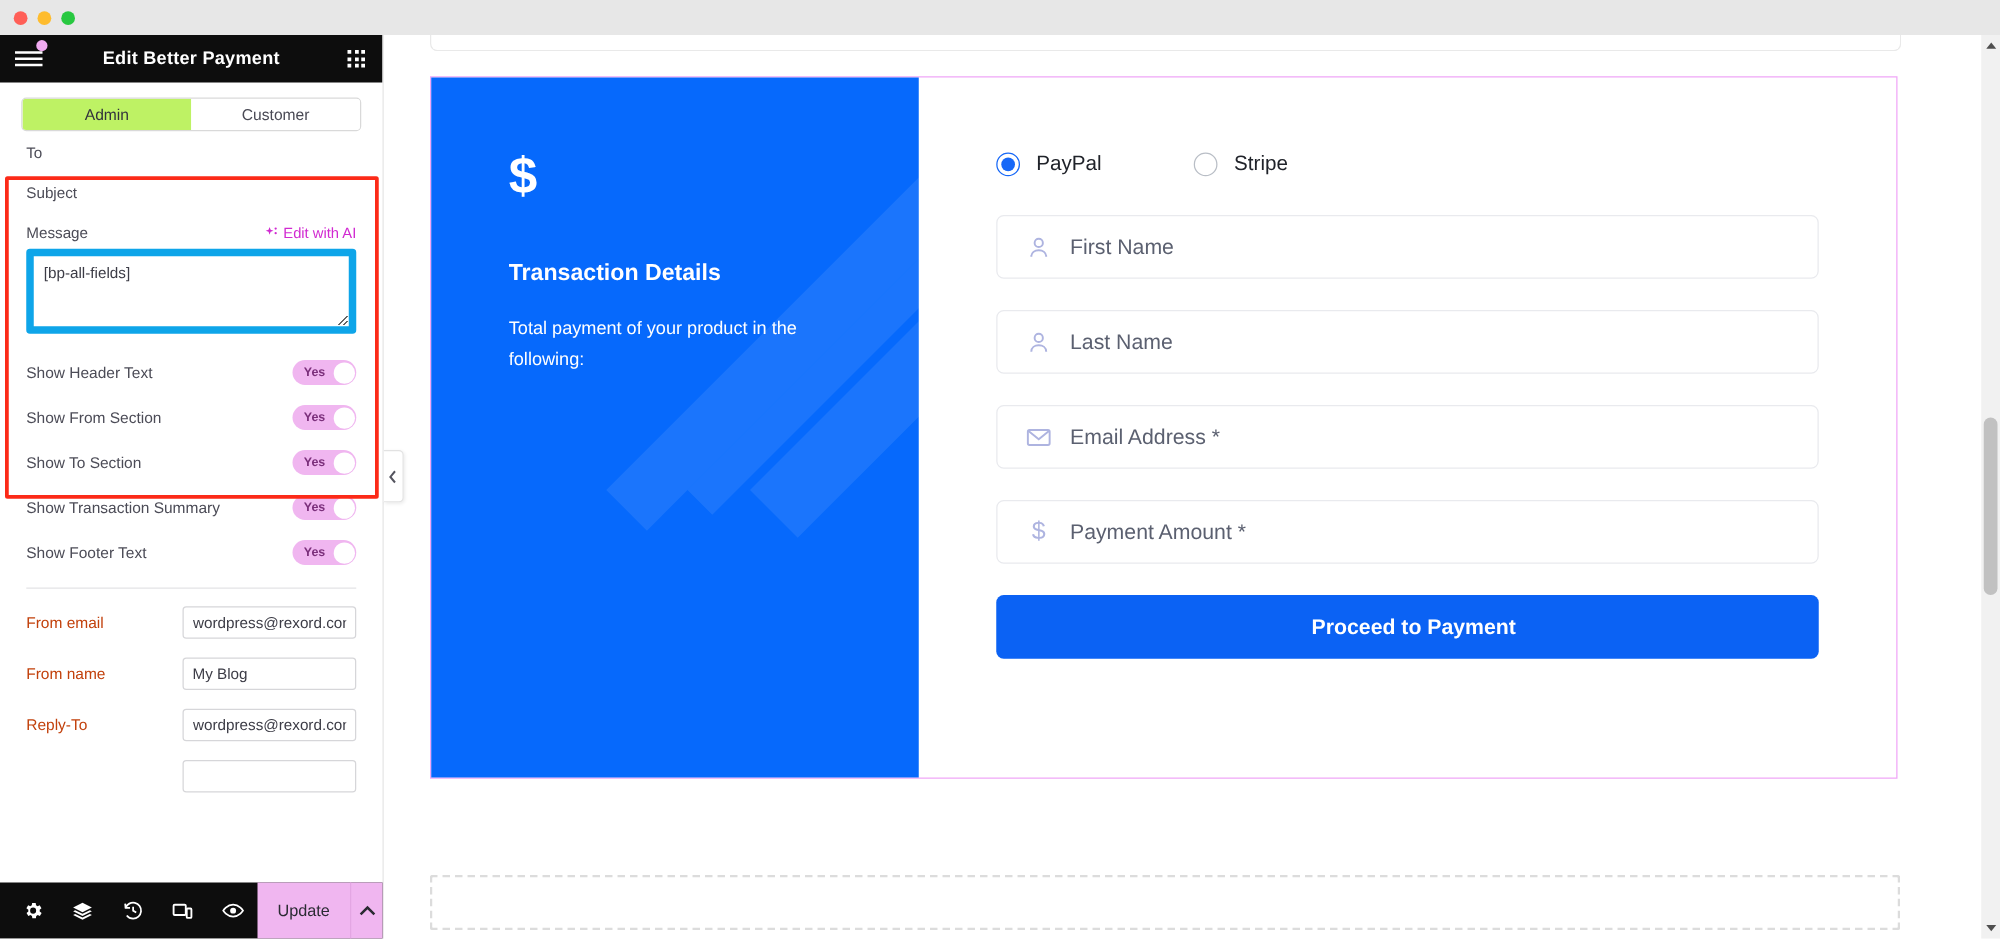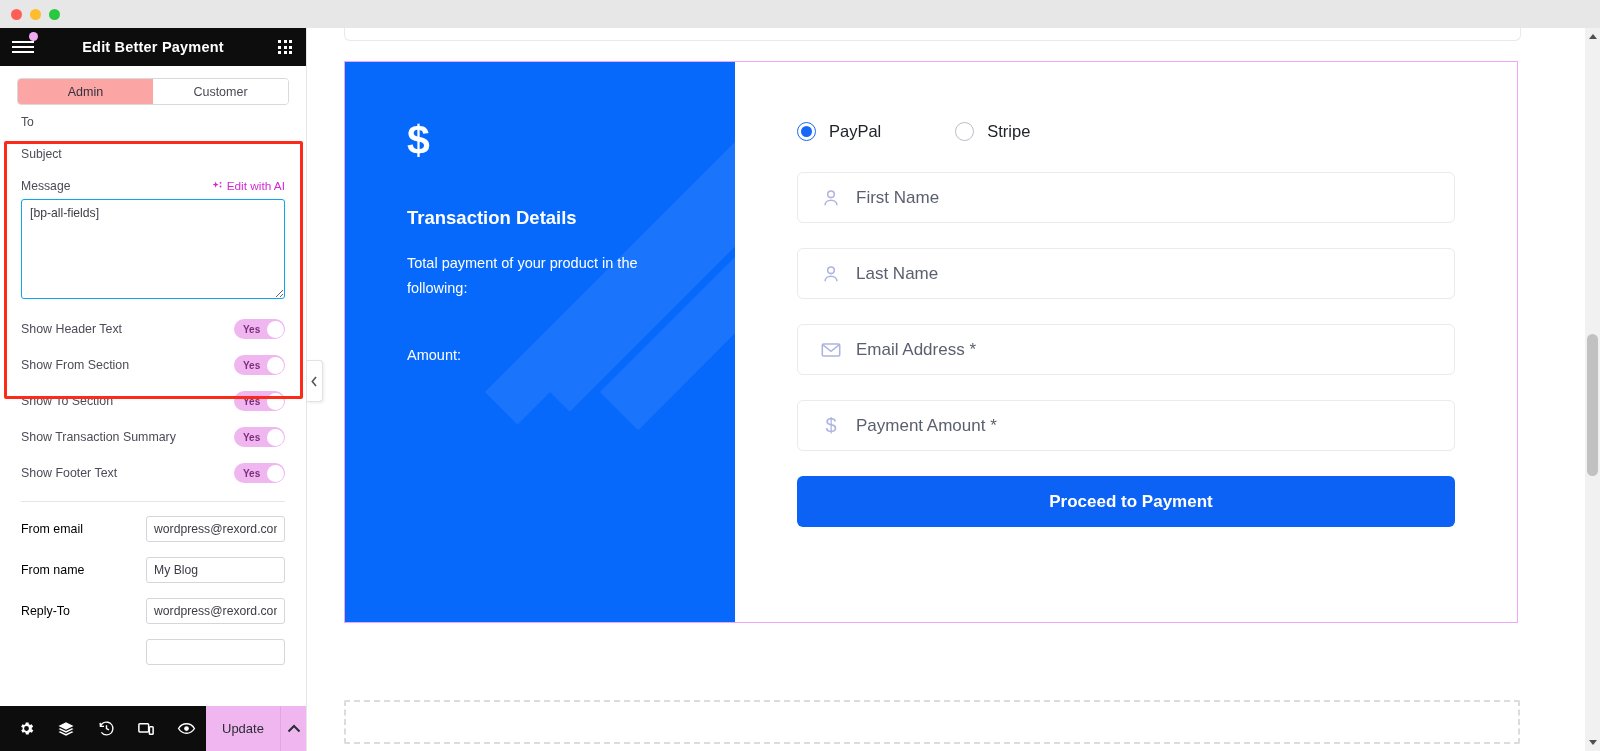--- a/index.html
+++ b/index.html
@@ -57,21 +57,21 @@
 
   
   .tabs {
     margin: 12px 17px 0 17px; height: 27px;
     display: flex; border: 1px solid #d9d9d9; border-radius: 4px; overflow: hidden;
   }
   .tab {
     flex: 1; display: flex; align-items: center; justify-content: center;
     font-size: 12.5px; color: #4a4a55; background: #ffffff; cursor: pointer;
   }
-  .tab.active { background: #fca5a5; color: #32323c; text-align: center; }
+  .tab.active { background: #bef264; color: #32323c; text-align: center; }
 
   
   .highlight {
     position: absolute; left: 4px; top: 113px; width: 299px; height: 258px;
     border: 3px solid #fc2a18; border-radius: 2px; pointer-events: none; z-index: 30;
   }
 
   .fields { padding: 10px 21px 0 21px; }
   .fl { font-size: 12.2px; color: #4c4c57; margin-bottom: 6px; display: block; }
   .fi {
@@ -82,21 +82,21 @@
   .row-label {
     display: flex; align-items: center; justify-content: space-between;
     margin-bottom: 6px;
   }
   .ai-link {
     font-size: 11.8px; color: #d12ad1; display: flex; align-items: center; gap: 4px;
     cursor: pointer;
   }
   .spark { width: 11px; height: 11px; display:block; }
   .ta {
-    width: 100%; height: 100px; border: 1px solid #0ea5e9; border-radius: 3px;
+    width: 100%; height: 68px; border: 6px solid #0ea5e9; border-radius: 3px;
     font-size: 12.2px; color: #3c3c46; padding: 6px 8px; background:#fff; resize: vertical;
     font-family: "Liberation Sans", sans-serif; outline: none;
   }
   .gap { height: 12px; }
 
   
   .toggles { padding: 8px 21px 0 21px; }
   .trow {
     height: 36px; display: flex; align-items: center; justify-content: space-between;
   }
@@ -112,21 +112,21 @@
     position: absolute; right: 1.5px; width: 17px; height: 17px; border-radius: 50%;
     background: #ffffff;
   }
   .divider { height: 1px; background: #e4e4e6; margin: 10px 21px 0 21px; }
 
   
   .brow {
     display: flex; align-items: center; justify-content: space-between;
     padding: 0 21px; height: 41px;
   }
-  .brow .blabel { font-size: 12.4px; color: #000000; }
+  .brow .blabel { font-size: 12.4px; color: #c2410c; }
   .brow .bi {
     width: 139px; height: 26px; border: 1px solid #d6d6d9; border-radius: 3px;
     font-size: 12.2px; color: #3c3c46; padding: 0 7px; background: #fff;
     font-family: "Liberation Sans", sans-serif; outline: none;
   }
 
   
   .bottombar {
     position: absolute; left: 0; bottom: 0; width: 307px; height: 45px;
     background: #0d0d0d; display: flex; align-items: center;
@@ -403,21 +403,20 @@
 
       <div class="blue">
         <div class="stripes">
           <i style="left:140px; top:330px; width:420px; height:46px;"></i>
           <i style="left:205px; top:330px; width:420px; height:28px;"></i>
           <i style="left:255px; top:330px; width:420px; height:54px;"></i>
         </div>
         <div class="dollar">$</div>
         <div class="tdtitle">Transaction Details</div>
         <div class="tdsub">Total payment of your product in the following:</div>
-        <div class="tdamount">Amount:</div>
       </div>
 
       <div class="formside">
         <div class="radios">
           <span class="radio">
             <span class="rc on"></span>
             <span class="rlabel">PayPal</span>
           </span>
           <span class="radio">
             <span class="rc"></span>

